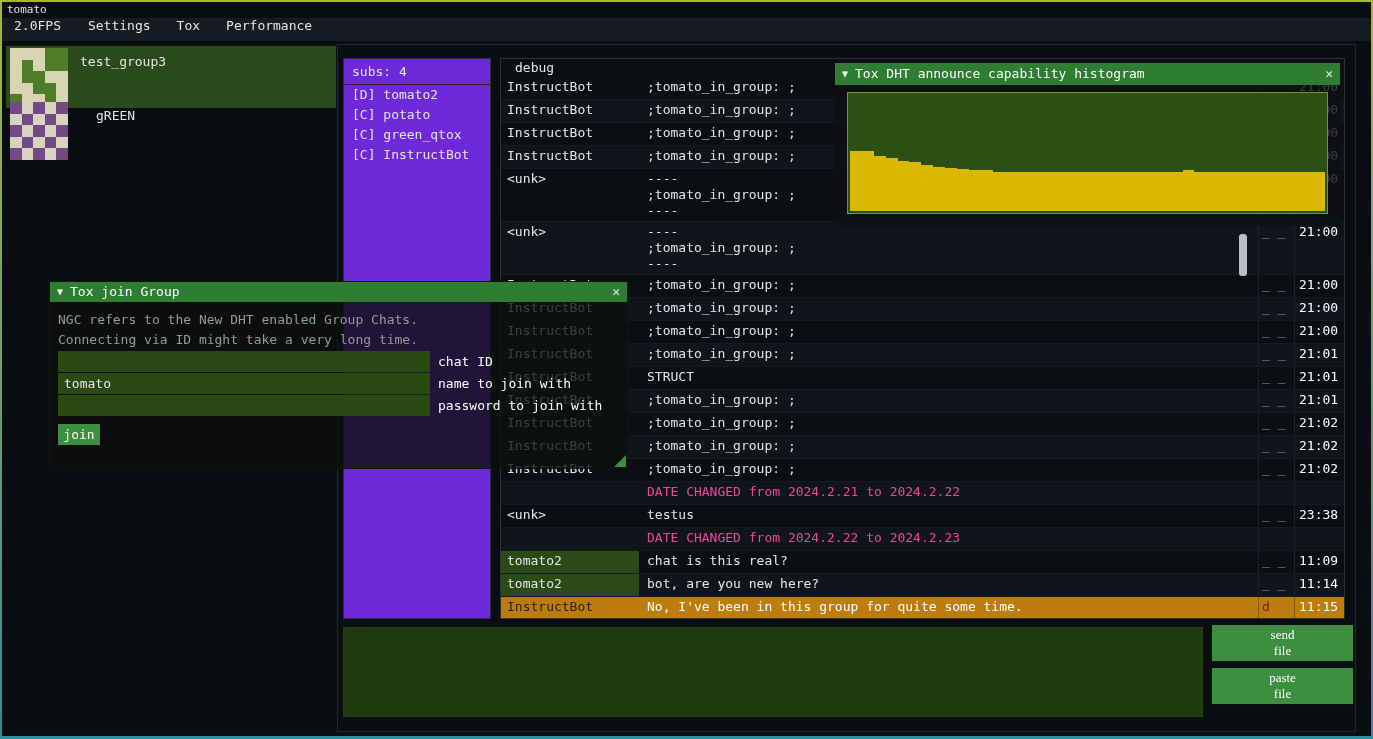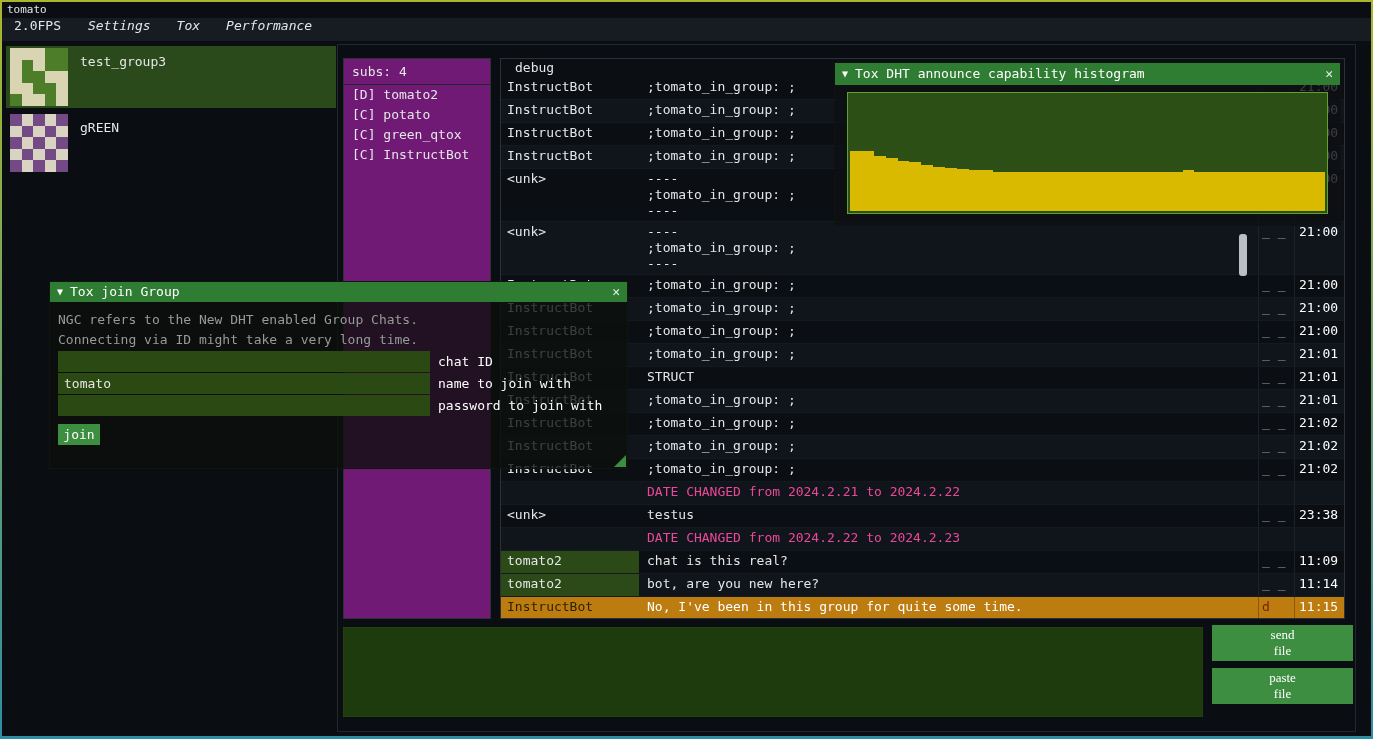--- a/index.html
+++ b/index.html
@@ -11,33 +11,33 @@
   }
   
   .edge-top{position:absolute;top:0;left:0;right:0;height:2px;background:#aab72e;z-index:90;}
   .edge-bottom{position:absolute;bottom:0;left:0;right:0;height:3px;background:#2f8da3;z-index:90;}
   .edge-left{position:absolute;top:0;bottom:0;left:0;width:2px;background:linear-gradient(#aab72e,#2f8da3);z-index:90;}
   .edge-right{position:absolute;top:0;bottom:0;right:0;width:2px;background:linear-gradient(#aab72e,#2f8da3);z-index:90;}
 
   #titlebar{position:absolute;top:2px;left:2px;right:2px;height:16px;font-size:11px;line-height:15px;padding-left:5px;background:#0a0d12;}
   #menubar{position:absolute;top:18px;left:2px;right:2px;height:23px;background:#171c23;display:flex;align-items:flex-start;padding-left:6px;}
   .menu-fps{padding:0 14px 0 6px;}
-  .menu-item{padding:0 13px;cursor:default;font-style:italic;}
+  .menu-item{padding:0 13px;cursor:default;}
 
   #main-window{position:absolute;left:337px;top:44px;width:1019px;height:688px;border:1px solid #23282f;}
 
   
   .group-item{position:absolute;left:6px;width:330px;display:flex;cursor:default;}
   #group-0{top:46px;height:62px;background:#2b4a1b;}
-  #group-1{top:112px;height:60px;}
+  #group-1{top:100px;height:60px;gap:16px;}
   .avatar{width:58px;height:58px;margin:2px 0 0 4px;display:grid;grid-template-columns:repeat(5,1fr);grid-template-rows:repeat(5,1fr);flex:none;}
   .group-label{margin:8px 0 0 12px;}
 
   
-  #members{position:absolute;left:343px;top:58px;width:148px;height:561px;border:1px solid #2c3138;background:#701a75;}
+  #members{position:absolute;left:343px;top:58px;width:148px;height:561px;border:1px solid #2c3138;background:#6d28d9;}
   .members-title{padding:5px 8px 4px;border-bottom:1px solid #22272e;}
   .member-item{padding:2px 8px;height:20px;cursor:default;}
 
   
   #chat{position:absolute;left:500px;top:58px;width:845px;height:561px;border:1px solid #2c3138;background:#0b0e13;}
   .chat-tab{height:18px;padding:1px 0 0 14px;}
   #message-list{position:absolute;top:18px;left:0;right:0;bottom:0;overflow:hidden;}
   .msg-row{display:flex;min-height:23px;border-bottom:1px solid #151a21;}
   .msg-row.alt{background:#10151c;}
   .c-name{width:138px;flex:none;}

